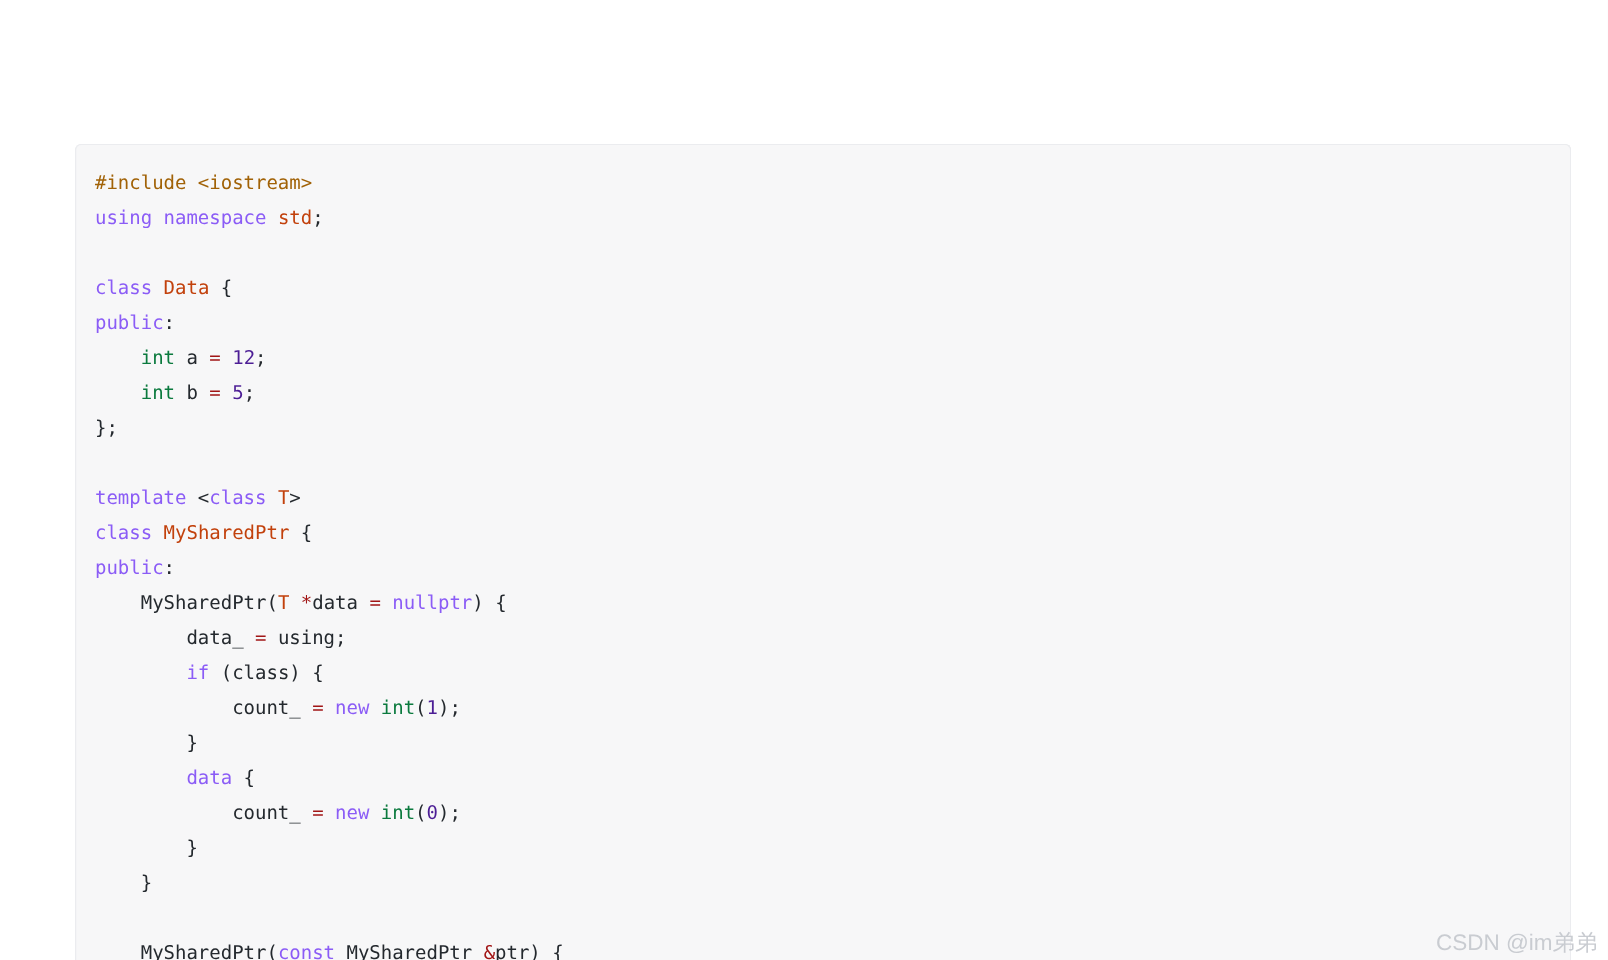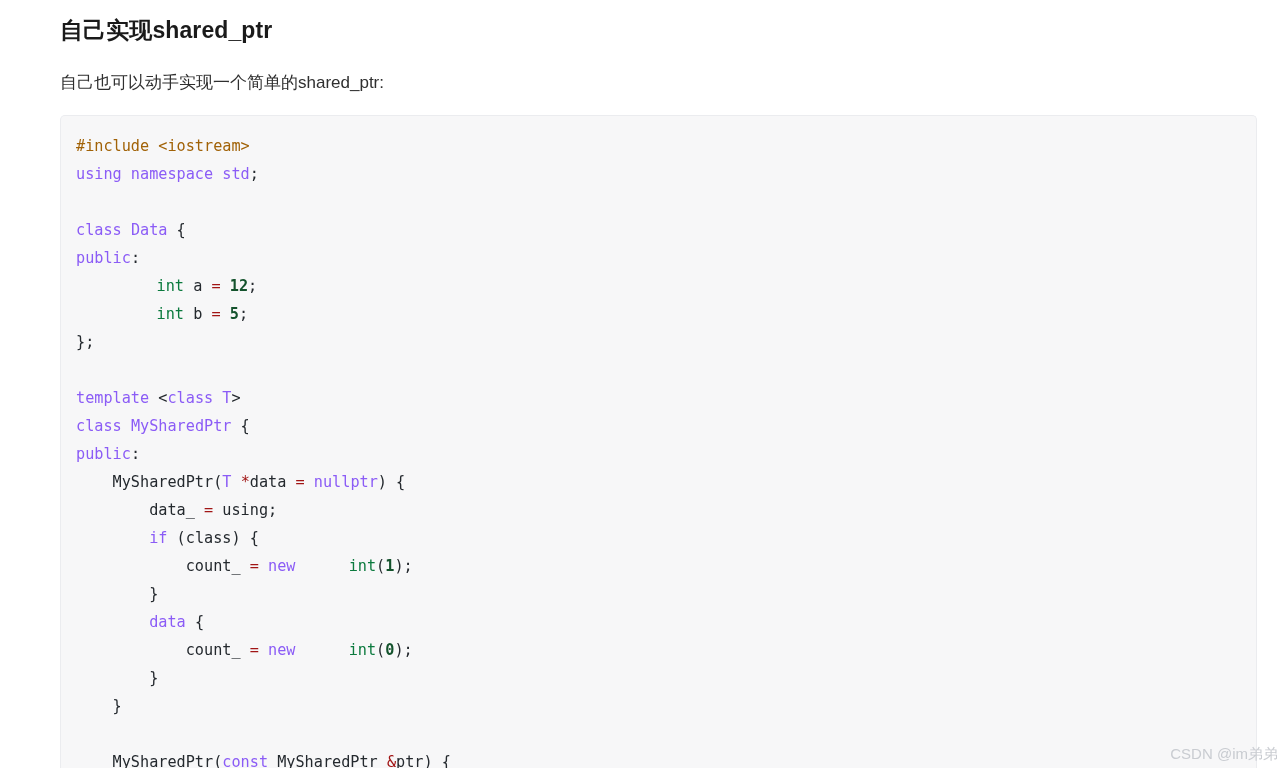--- a/index.html
+++ b/index.html
@@ -70,46 +70,44 @@
     font-size: 15.2px;
     line-height: 28px;
     color: #24292e;
     white-space: pre;
     tab-size: 4;
   }
 
   
   .tok-pre   { color: #a16207; }   
   .tok-kw    { color: #8b5cf6; }   
-  .tok-type  { color: #8b5cf6; }   
-  .tok-bt    { color: #0b7a3e; margin-left: 44px; }   
-  .tok-num   { color: #14532d; font-weight: bold; }
+  .tok-type  { color: #c2410c; }   
+  .tok-bt    { color: #0b7a3e; }   
+  .tok-num   { color: #4c1d95; }
   .tok-op    { color: #a11515; }   
   .tok-plain { color: #24292e; }   
 
   .watermark {
     position: absolute;
     right: 8px;
     bottom: 6px;
-    font-size: 15px;
+    font-size: 18px;
     line-height: 16px;
     color: #c9ccd1;
     font-family: "Liberation Sans", "DejaVu Sans", sans-serif;
     white-space: nowrap;
     user-select: none;
   }
 </style>
 </head>
 <body>
 
 <div class="article">
 
-  <h1 class="page-title">自己实现shared_ptr</h1>
 
-  <p class="intro-paragraph">自己也可以动手实现一个简单的shared_ptr:</p>
 
   <div class="code-block">
     <pre><code id="code-lines"><span class="code-line"><span class="tok-pre">#include &lt;iostream&gt;</span></span>
 <span class="code-line"><span class="tok-kw">using namespace </span><span class="tok-type">std</span><span class="tok-plain">;</span></span>
 <span class="code-line"><span class="tok-plain"></span></span>
 <span class="code-line"><span class="tok-kw">class </span><span class="tok-type">Data</span><span class="tok-plain"> {</span></span>
 <span class="code-line"><span class="tok-kw">public</span><span class="tok-plain">:</span></span>
 <span class="code-line"><span class="tok-plain">    </span><span class="tok-bt">int</span><span class="tok-plain"> a </span><span class="tok-op">=</span><span class="tok-plain"> </span><span class="tok-num">12</span><span class="tok-plain">;</span></span>
 <span class="code-line"><span class="tok-plain">    </span><span class="tok-bt">int</span><span class="tok-plain"> b </span><span class="tok-op">=</span><span class="tok-plain"> </span><span class="tok-num">5</span><span class="tok-plain">;</span></span>
 <span class="code-line"><span class="tok-plain">};</span></span>

